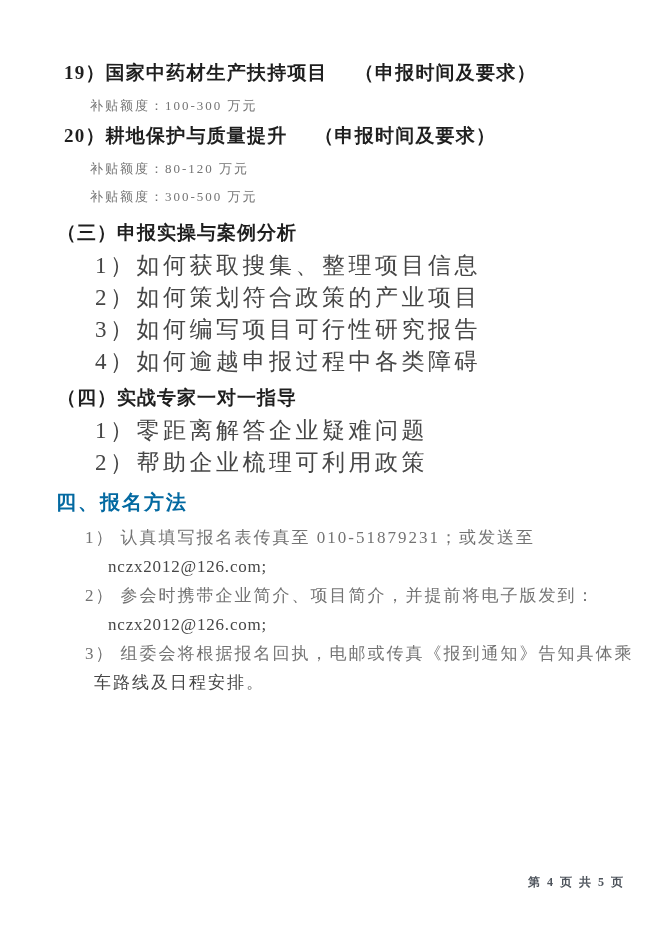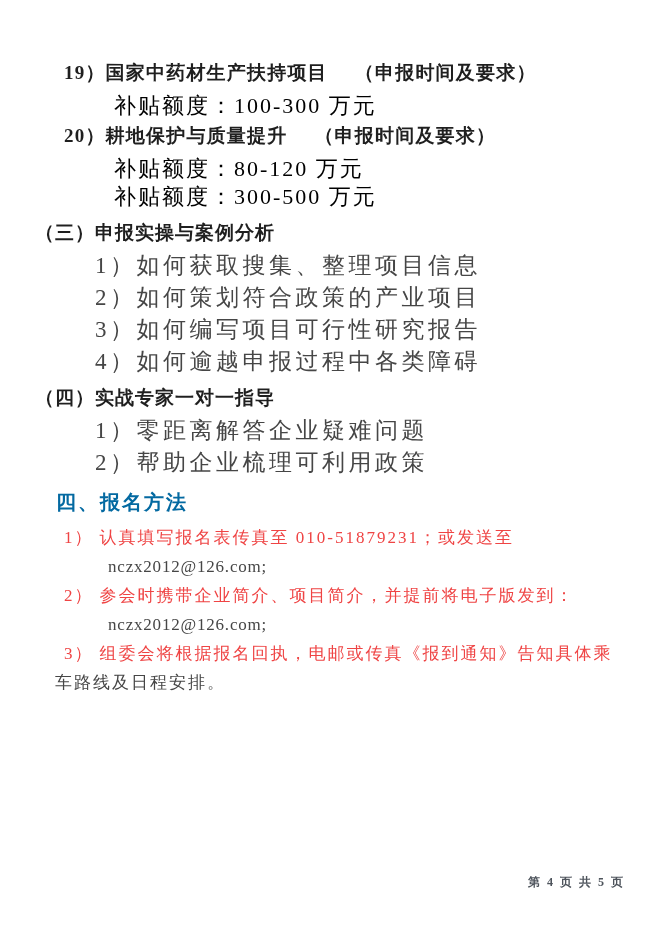--- a/index.html
+++ b/index.html
@@ -32,35 +32,35 @@
     line-height: 21px;
     color: #1f1f1f;
     padding-left: 64px;
     letter-spacing: 1.2px;
   }
   .proj-head .note { margin-left: 27px; }
   .proj-head + .subsidy { margin-top: 14px; }
 
   
   .subsidy {
-    font-size: 22px;
+    font-size: 13px;
     line-height: 18px;
-    color: #000000;
-    padding-left: 114px;
+    color: #737373;
+    padding-left: 90px;
     letter-spacing: 2px;
     margin-bottom: 10px;
   }
 
   
   .sec-head {
     font-weight: bold;
     font-size: 19px;
     line-height: 21px;
     color: #1f1f1f;
-    padding-left: 35px;
+    padding-left: 57px;
     letter-spacing: 1px;
     margin-top: 16px;
   }
 
   
   .sec-item {
     font-size: 23px;
     line-height: 18px;
     color: #464646;
     padding-left: 95px;
@@ -77,36 +77,36 @@
     padding-left: 56px;
     letter-spacing: 2px;
     margin-top: 19px;
   }
 
   
   .signup-block { margin-top: 16px; }
   .si-first {
     font-size: 17px;
     line-height: 18px;
-    color: #ef4444;
-    padding-left: 64px;
+    color: #737373;
+    padding-left: 85px;
     letter-spacing: 2px;
     margin-top: 11px;
   }
   .si-first .si-num { margin-right: 6px; }
   .si-cont {
     font-size: 17px;
     line-height: 18px;
     color: #464646;
     padding-left: 108px;
     letter-spacing: 0.8px;
     margin-top: 11px;
   }
   .si-cont.deep {
-    padding-left: 55px;
+    padding-left: 94px;
     letter-spacing: 2px;
   }
 
   
   .footer {
     position: absolute;
     top: 874px;
     right: 31px;
     font-size: 12px;
     color: #4e545c;

